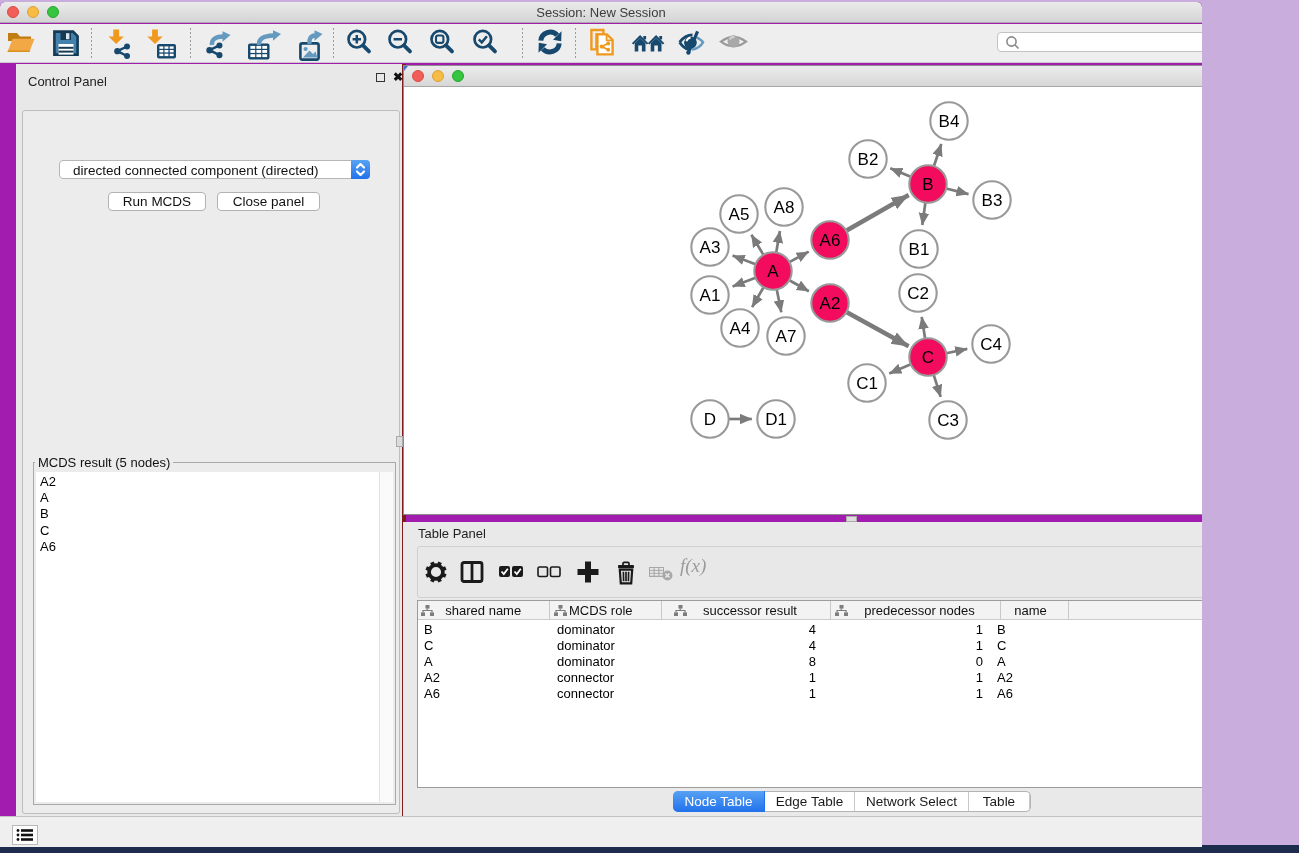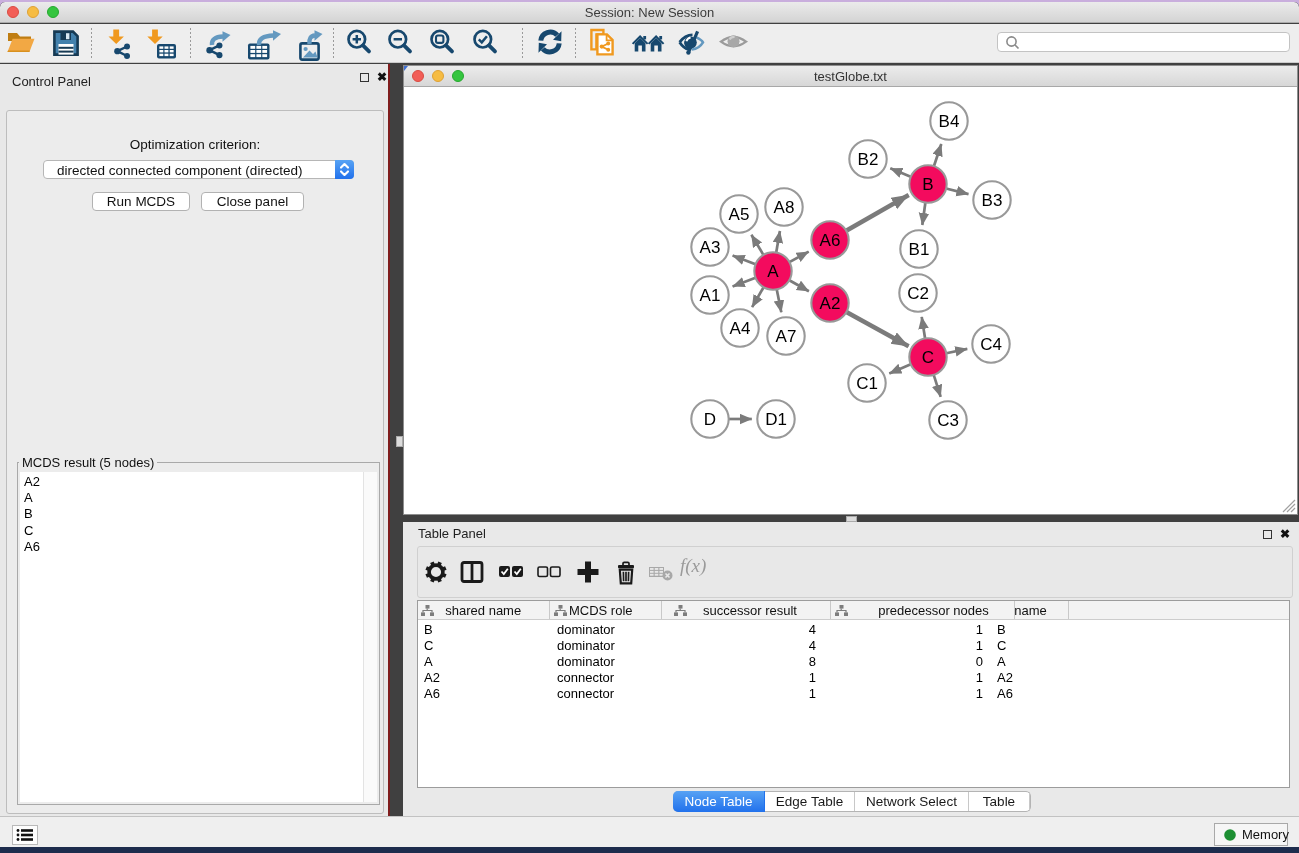--- a/index.html
+++ b/index.html
@@ -1,31 +1,31 @@
 <!DOCTYPE html>
 <html><head><meta charset="utf-8">
 <style>
 *{margin:0;padding:0;box-sizing:border-box}
 html,body{width:1299px;height:853px;overflow:hidden}
 body{font-family:"Liberation Sans",sans-serif;background:#c9aedd;position:relative}
 #wallbot{position:absolute;left:0;top:845px;width:1299px;height:8px;background:#1d2c4d}
-#win{position:absolute;left:0;top:2px;width:1299px;height:845px;background:#404040;border-radius:5px 5px 0 0;overflow:hidden}
+#win{position:absolute;left:0;top:2px;width:1202px;height:845px;background:#a21caf;border-radius:5px 5px 0 0;overflow:hidden}
 #titlebar{position:absolute;left:0;top:0;width:100%;height:21px;background:linear-gradient(#ebebeb,#d4d4d4);border-bottom:1px solid #ababab;border-radius:5px 5px 0 0}
 .tl{position:absolute;top:4px;width:12px;height:12px;border-radius:50%}
 #titlebar .t1{left:7px;background:#f25e57;border:1px solid #d94c42}
 #titlebar .t2{left:27px;background:#f6bc43;border:1px solid #dfa134}
 #titlebar .t3{left:47px;background:#35c53f;border:1px solid #26a82f}
 #titletext{position:absolute;top:3px;left:0;width:100%;text-align:center;font-size:13px;color:#3c3c3c}
 #toolbar{position:absolute;left:0;top:22px;width:100%;height:39px;background:#eeeeee;border-bottom:1px solid #cbcbcb}
 .ticon{position:absolute;top:5px}
 .tsep{position:absolute;top:4px;height:30px;width:1px;background-image:linear-gradient(#9a9a9a 40%,rgba(0,0,0,0) 0%);background-size:1px 4px}
 #searchbox{position:absolute;left:997px;top:8px;width:293px;height:20px;background:#fff;border:1px solid #c3c3c3;border-radius:4px}
 #content{position:absolute;left:0;top:62px;width:1299px;height:752px}
 
-#cpanel{position:absolute;left:0;top:0;width:390px;height:752px;background:#e8e8e8;border-right:2px solid #7f1d1d}
+#cpanel{position:absolute;left:16px;top:0;width:390px;height:752px;background:#e8e8e8;border-right:4px solid #7f1d1d}
 #cpanel .ptitle{position:absolute;left:12px;top:10px;font-size:13px;color:#222}
 .sqicon{position:absolute;width:9px;height:9px;border:1.5px solid #333}
 .xicon{position:absolute;font-size:12px;color:#111;font-weight:bold}
 #cpbox{position:absolute;left:6px;top:46px;width:378px;height:704px;border:1px solid #bdbdbd;border-radius:3px;background:#ececec}
 #cptabs{position:absolute;left:78px;top:33px;width:243px;height:21px;background:#fff;border:1px solid #b4b4b4;border-radius:5px;display:flex;z-index:3}
 #cptabs .tab{flex:0 0 auto;text-align:center;font-size:13px;color:#1a1a1a;line-height:19px;border-right:1px solid #c8c8c8}
 #cptabs .tab.sel{background:linear-gradient(#57a2f4,#2171ec);color:#fff;border-right:none;border-radius:0 5px 5px 0;margin:-1px -1px -1px 0;line-height:21px}
 #optlabel{position:absolute;left:0;top:73px;width:390px;text-align:center;font-size:13.5px;color:#111}
 #dropdown{position:absolute;left:43px;top:96px;width:311px;height:19px;background:#fff;border:1px solid #b6b6b6;border-radius:4px}
 #dropdown .dtext{position:absolute;left:13px;top:1.5px;font-size:13.5px;color:#111}
@@ -232,21 +232,20 @@
           <line x1="11" y1="11" x2="14.5" y2="14.5" stroke="#8a8a8a" stroke-width="1.6"></line>
         </svg>
       </div>
   </div>
   <div id="content">
     <div id="cpanel">
       <div class="ptitle">Control Panel</div>
       <div class="sqicon" style="left:360px;top:9px"></div>
       <div class="xicon" style="left:377px;top:6px">✖</div>
       <div id="cpbox"></div>
-      <div id="optlabel">Optimization criterion:</div>
       <div id="dropdown">
         <div class="dtext">directed connected component (directed)</div>
         <div class="spin"><svg width="19" height="19" viewBox="0 0 19 19">
               <g fill="none" stroke="#fff" stroke-width="2.1" stroke-linecap="round" stroke-linejoin="round">
                 <path d="M6,7.6 L9.5,4 L13,7.6"></path>
                 <path d="M6,11.4 L9.5,15 L13,11.4"></path>
               </g>
             </svg></div>
       </div>
       <div class="btn" style="left:92px;top:128px;width:98px">Run MCDS</div>
@@ -259,21 +258,20 @@
           </div>
       </fieldset>
     </div>
     <div id="vdiv"></div>
       <div id="hdiv"></div>
     <div id="netwin">
       <div id="nettitle">
         <div class="tl t1"></div>
           <div class="tl t2"></div>
           <div class="tl t3"></div>
-        <div class="txt">testGlobe.txt</div>
       </div>
       <div id="netcorner"></div>
       <div id="netcanvas">
         <svg width="893" height="426" viewBox="0 0 893 426" font-family="Liberation Sans,sans-serif">
         <defs>
         <marker id="ma" markerUnits="userSpaceOnUse" markerWidth="14" markerHeight="12" refX="12.1" refY="5.3" orient="auto">
                 <path d="M0,0 L12.5,5.3 L0,10.6 Z" fill="#7b7b7b"></path>
               </marker>
         <marker id="mb" markerUnits="userSpaceOnUse" markerWidth="20" markerHeight="14" refX="17.1" refY="6.5" orient="auto">
                 <path d="M0,0 L17.5,6.5 L0,13 Z" fill="#7b7b7b"></path>
@@ -412,21 +410,21 @@
         <div id="thead">
             <div class="hc" style="left:0px;width:131.5px">
               <div class="ht">shared name</div>
             </div>
 <div class="hc" style="left:123px;width:120.5px">
               <div class="ht">MCDS role</div>
             </div>
 <div class="hc" style="left:252px;width:161px">
               <div class="ht">successor result</div>
             </div>
-<div class="hc" style="left:435px;width:162px">
+<div class="hc" style="left:421px;width:162px">
               <div class="ht">predecessor nodes</div>
             </div>
 <div class="hc" style="left:575px;width:76px">
               <div class="ht">name</div>
             </div>
 <svg class="hicon" style="left:3px" width="13" height="11" viewBox="0 0 13 11">
               <g fill="#7d7d7d">
                 <rect x="4.5" y="0" width="4" height="3.6"></rect>
                 <rect x="0" y="7.4" width="4" height="3.6"></rect>
                 <rect x="9" y="7.4" width="4" height="3.6"></rect>

